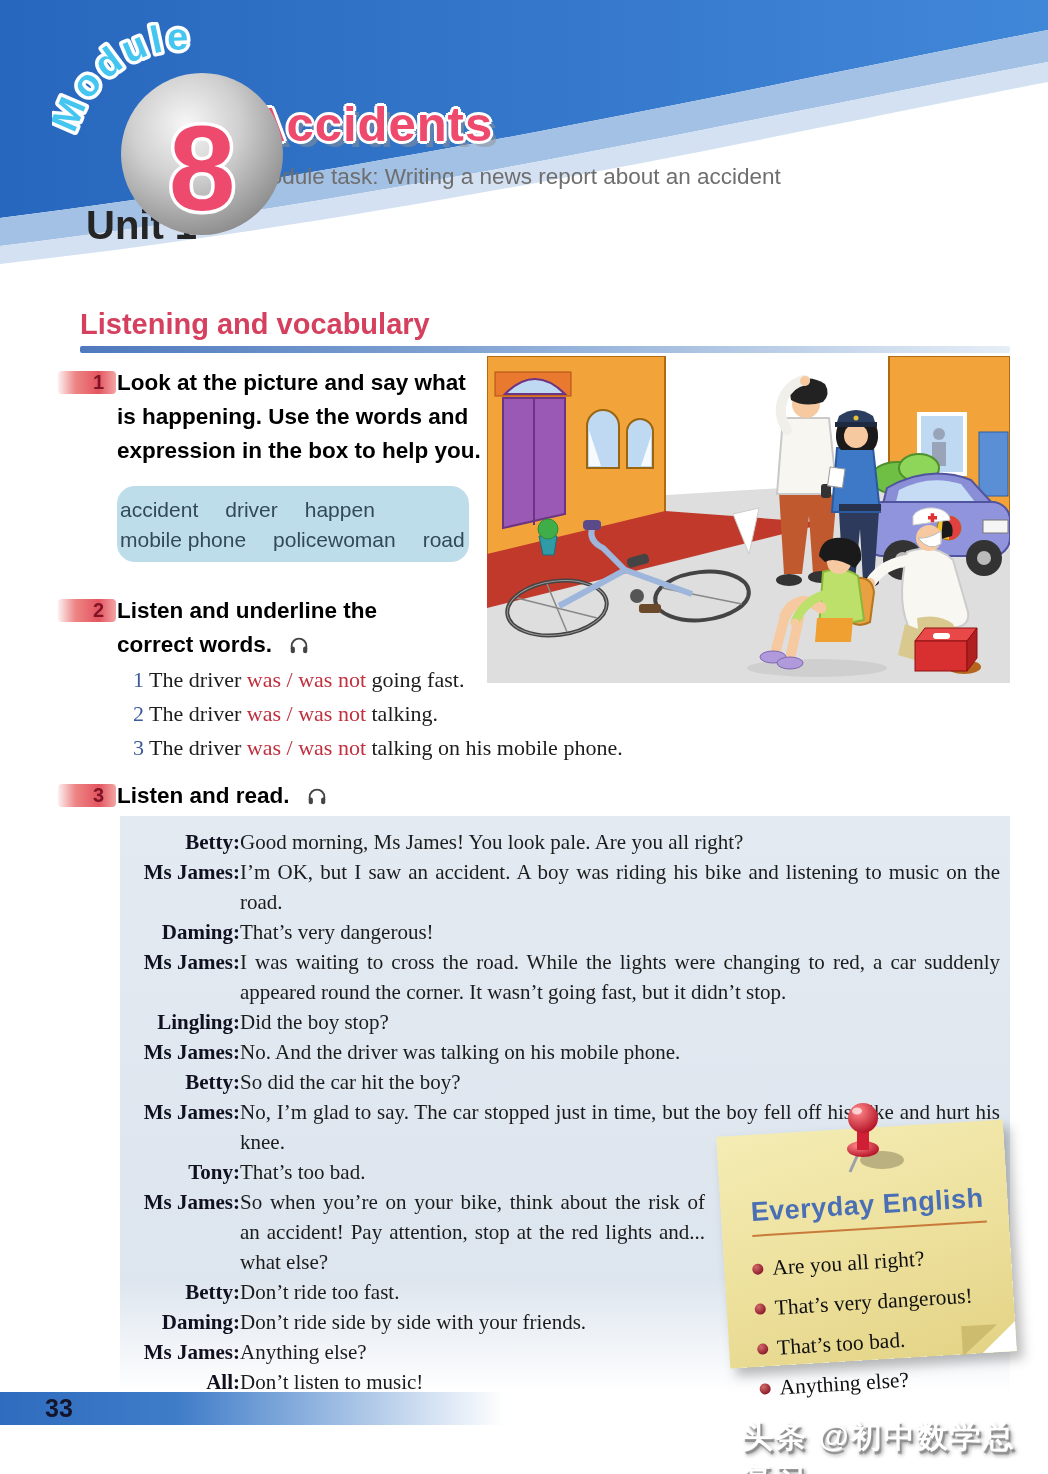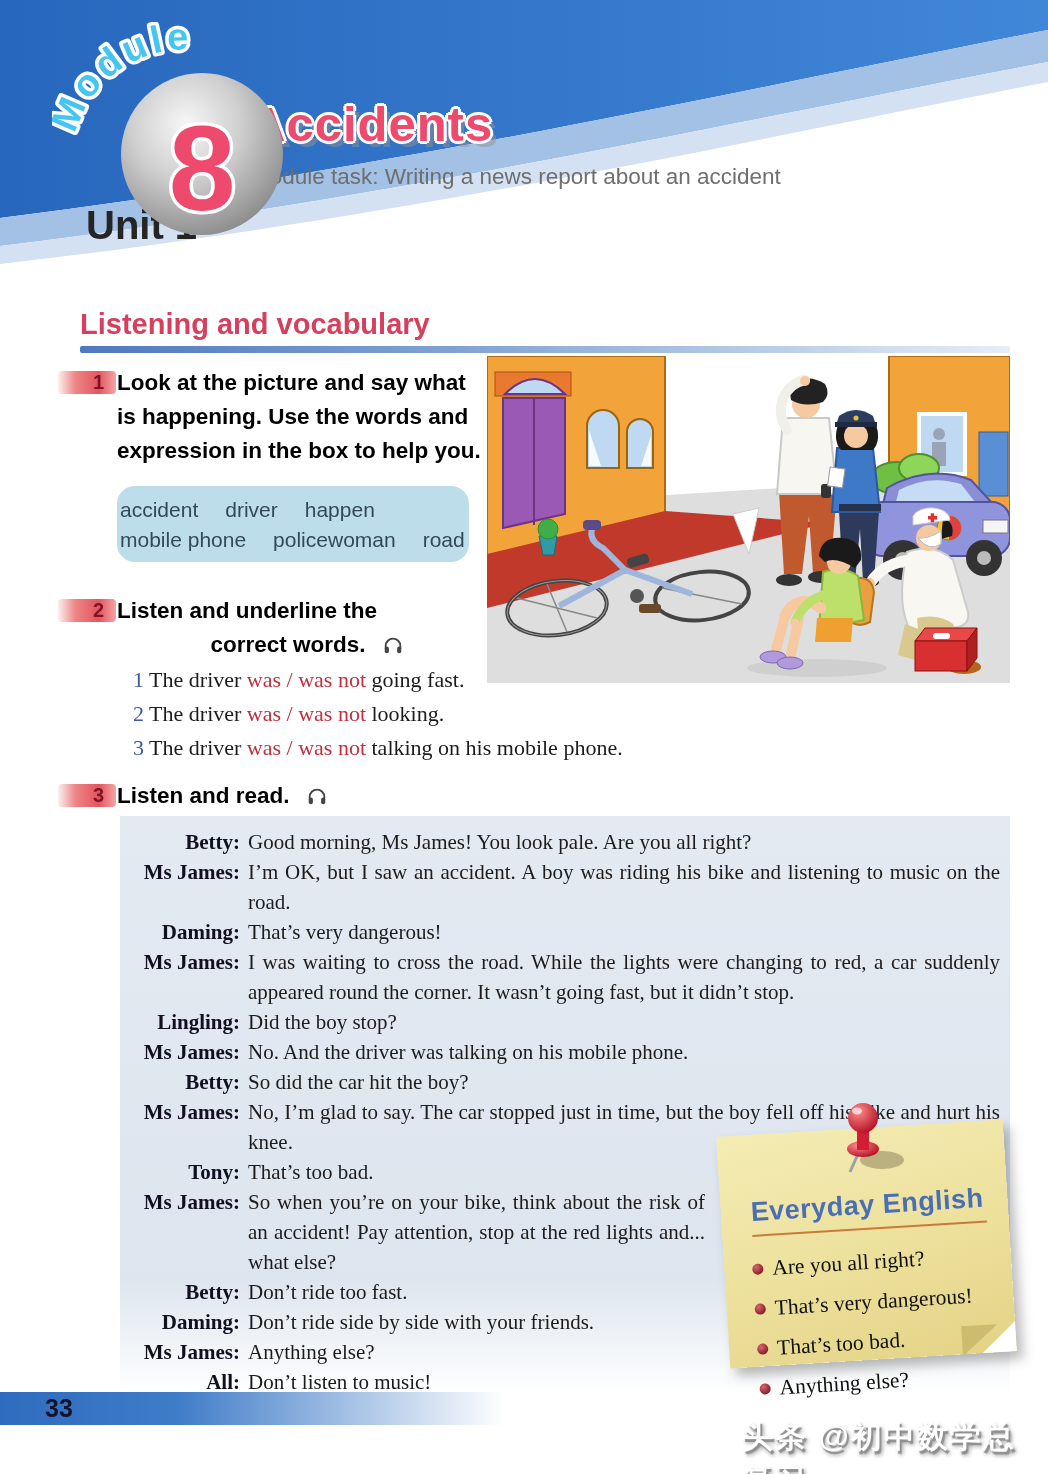--- a/index.html
+++ b/index.html
@@ -23,38 +23,38 @@
   .sec-h{left:80px;top:308px;font-size:29px;font-weight:bold;color:#D4405E;}
   .sec-rule{left:80px;top:346px;width:930px;height:7px;border-radius:2px;
             background:linear-gradient(90deg,#4F79BE 0%,#7FA2D2 40%,#E6EEF7 100%);}
 
   
   .exbadge{width:58px;height:23px;border-radius:4px;display:flex;align-items:center;
     justify-content:flex-end;padding-right:12px;box-sizing:border-box;
     background:linear-gradient(90deg,rgba(240,150,150,.15) 0%,#ED8585 30%,#E45560 70%,#F2A5A5 100%);
     color:#7E1426;font-weight:bold;font-size:20px;}
   .exh{font-size:22.5px;font-weight:bold;color:#000000;line-height:34px;}
-  .exh-row{display:flex;align-items:center;gap:16px;justify-content:center;}
+  .exh-row{display:flex;align-items:center;gap:16px;}
 
   
   .wordbox{left:117px;top:486px;width:352px;height:76px;border-radius:18px;background:#BEDDEA;
     box-sizing:border-box;padding:9px 3px;font-size:21px;color:#33495A;line-height:30px;}
   .wordbox span{margin-right:27px;}
   .wordbox span:last-child{margin-right:0;}
 
   
   .exitems{left:133px;top:663px;font-family:"Liberation Serif",serif;font-size:22px;
            color:#1C1C1C;line-height:34px;}
   .inum{color:#3A5A9C;}
   .redch{color:#C0303E;}
 
   
   .dlg{left:120px;top:816px;width:890px;height:578px;box-sizing:border-box;padding:11px 10px 0 0;
     background:linear-gradient(180deg,#E3EAF2 0%,#DDE5EE 80%,rgba(221,229,238,0) 100%);}
-  .drow{display:grid;grid-template-columns:120px 1fr;column-gap:8px;}
+  .drow{display:grid;grid-template-columns:120px 1fr;column-gap:0;}
   .dspk{text-align:right;font-weight:bold;font-family:"Liberation Serif",serif;font-size:21px;
         line-height:30px;color:#101020;white-space:nowrap;}
   .dtxt{font-family:"Liberation Serif",serif;font-size:21px;line-height:30px;color:#1C1C1C;
         text-align:justify;}
   .narrow{margin-right:295px;}
 
   
   .sticky{left:723px;top:1128px;width:287px;height:232px;transform:rotate(-3.5deg);z-index:3;
     background:linear-gradient(165deg,#F4ECB4 0%,#EDE09C 55%,#E2D385 100%);
     box-shadow:6px 8px 12px rgba(60,60,60,.35);}
@@ -268,21 +268,21 @@
       <span>correct words.</span>
       <svg width="22" height="22" viewBox="0 0 24 24">
         <path d="M4 16 v-3 a8 8 0 0 1 16 0 v3" fill="none" stroke="#444" stroke-width="2"></path>
         <rect x="3" y="13.5" width="4.5" height="7.5" rx="2.2" fill="#444"></rect>
         <rect x="16.5" y="13.5" width="4.5" height="7.5" rx="2.2" fill="#444"></rect>
       </svg>
     </div>
   </div>
   <div class="abs exitems">
     <div><span class="inum">1</span> <span>The driver</span> <span class="redch">was / was not</span> <span>going fast.</span></div>
-    <div><span class="inum">2</span> <span>The driver</span> <span class="redch">was / was not</span> <span>looking.</span></div>
+    <div><span class="inum">2</span> <span>The driver</span> <span class="redch">was / was not</span> <span>talking.</span></div>
     <div><span class="inum">3</span> <span>The driver</span> <span class="redch">was / was not</span> <span>talking on his mobile phone.</span></div>
   </div>
 
   <div class="abs exbadge" style="left:58px;top:784px">
     <span>3</span>
   </div>
   <div class="abs exh exh-row" style="left:117px;top:779px">
     <span>Listen and read.</span>
     <svg width="22" height="22" viewBox="0 0 24 24">
       <path d="M4 16 v-3 a8 8 0 0 1 16 0 v3" fill="none" stroke="#444" stroke-width="2"></path>

